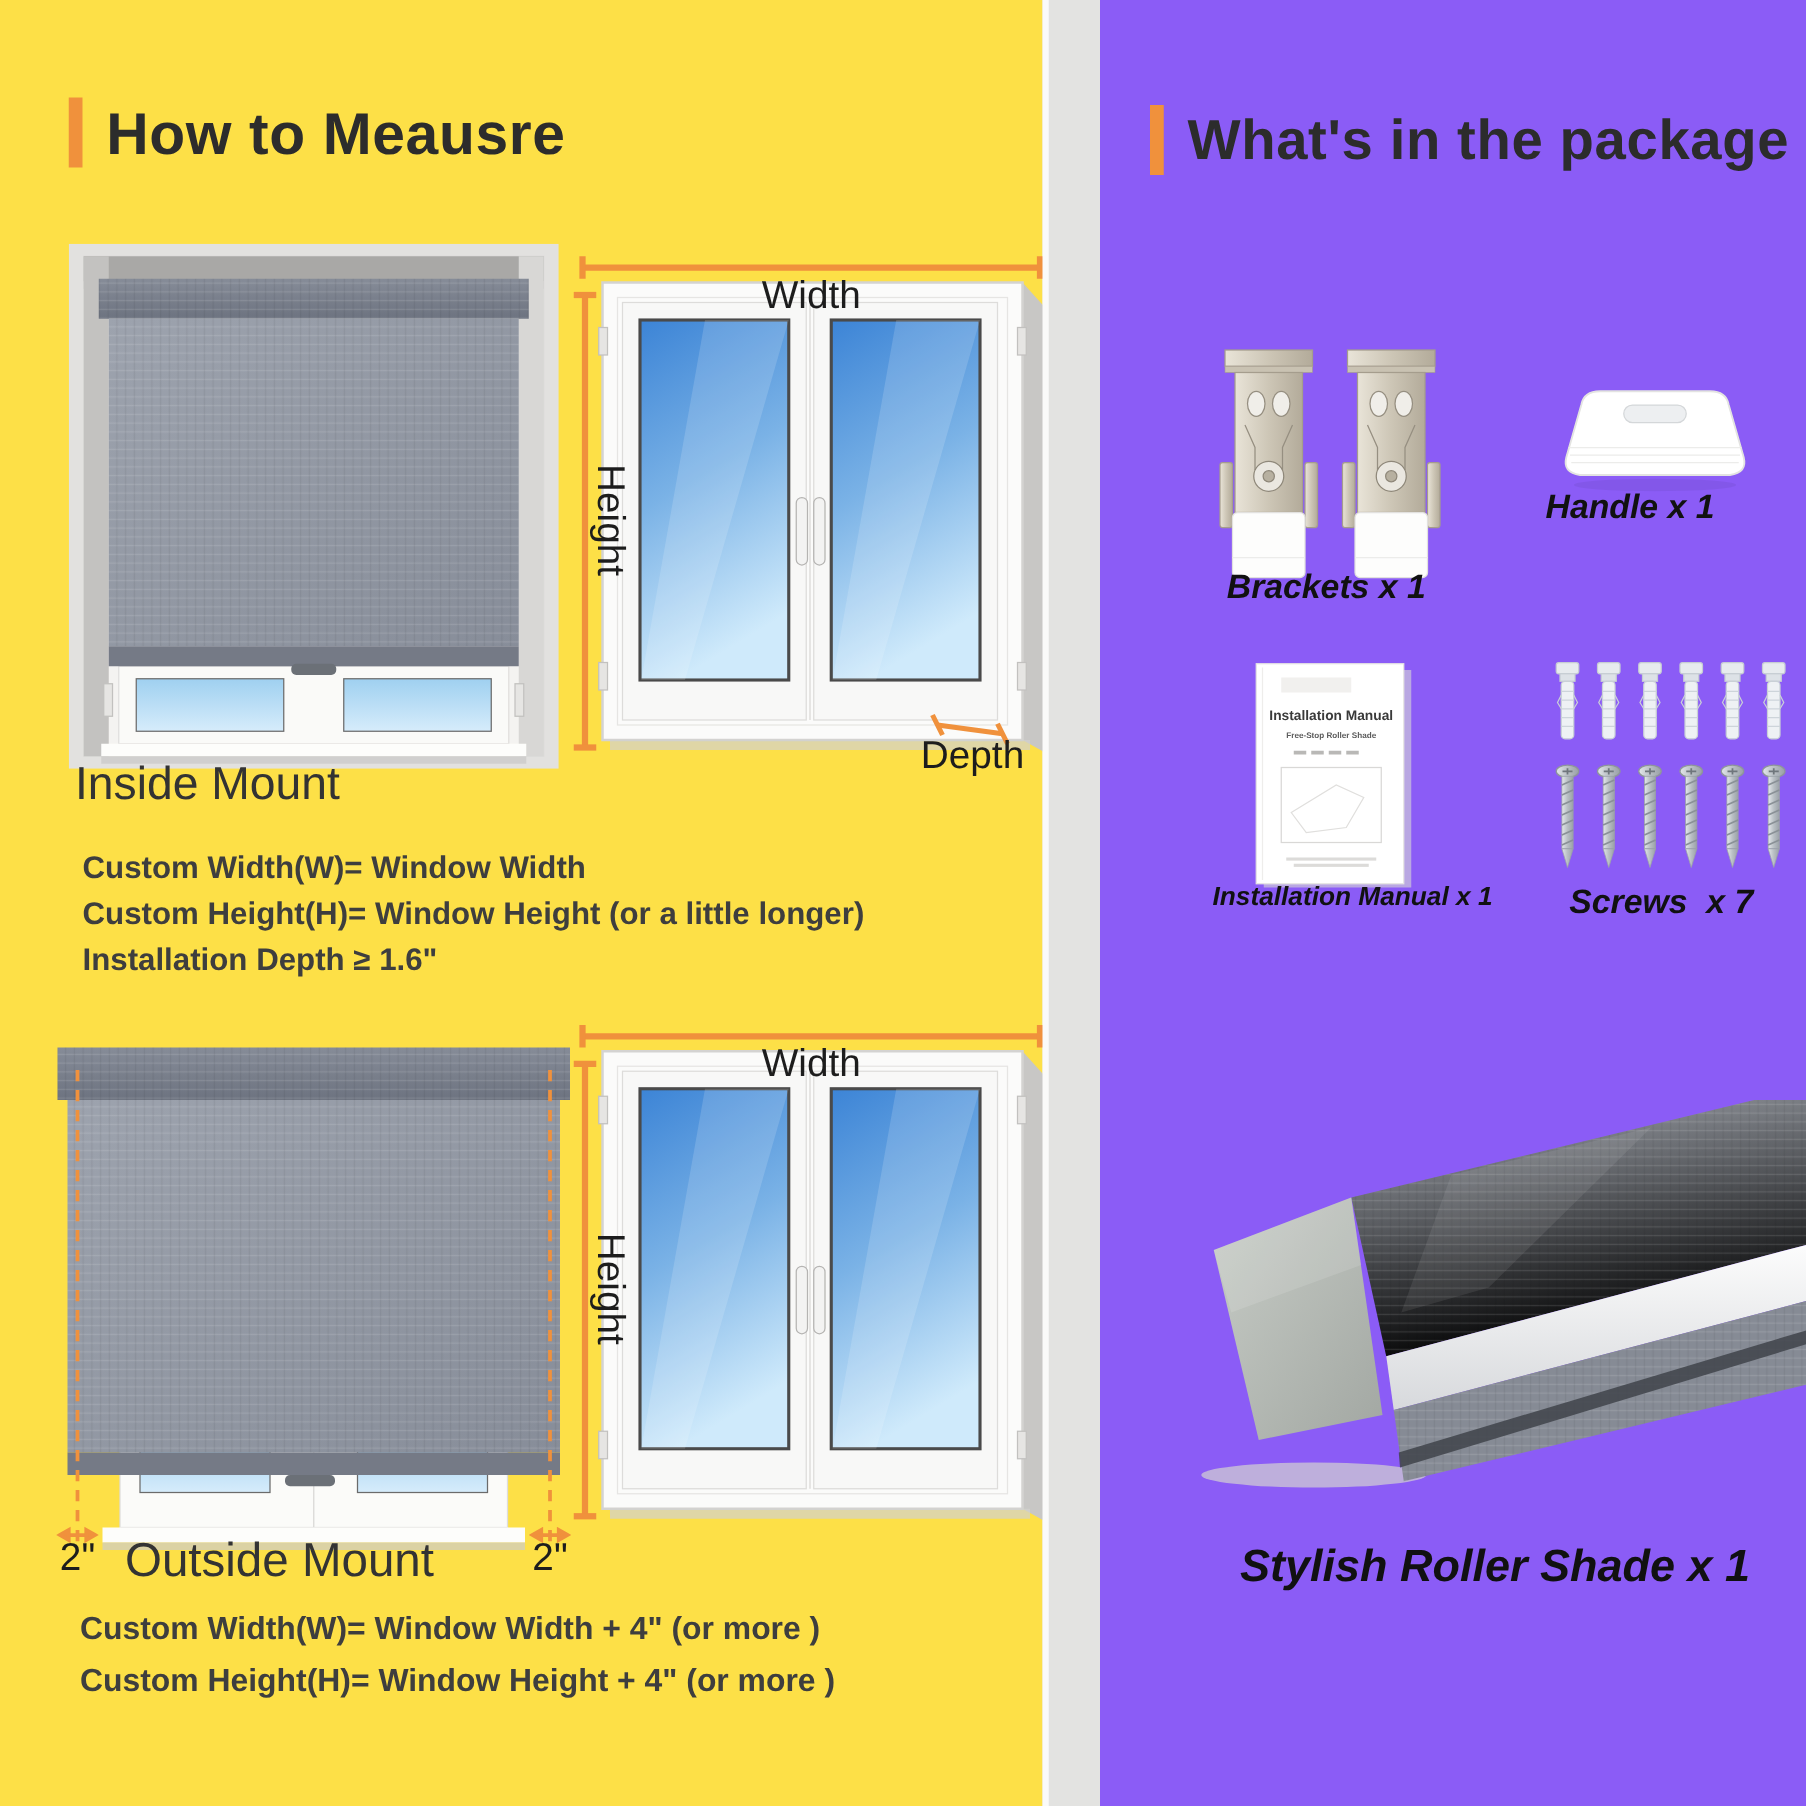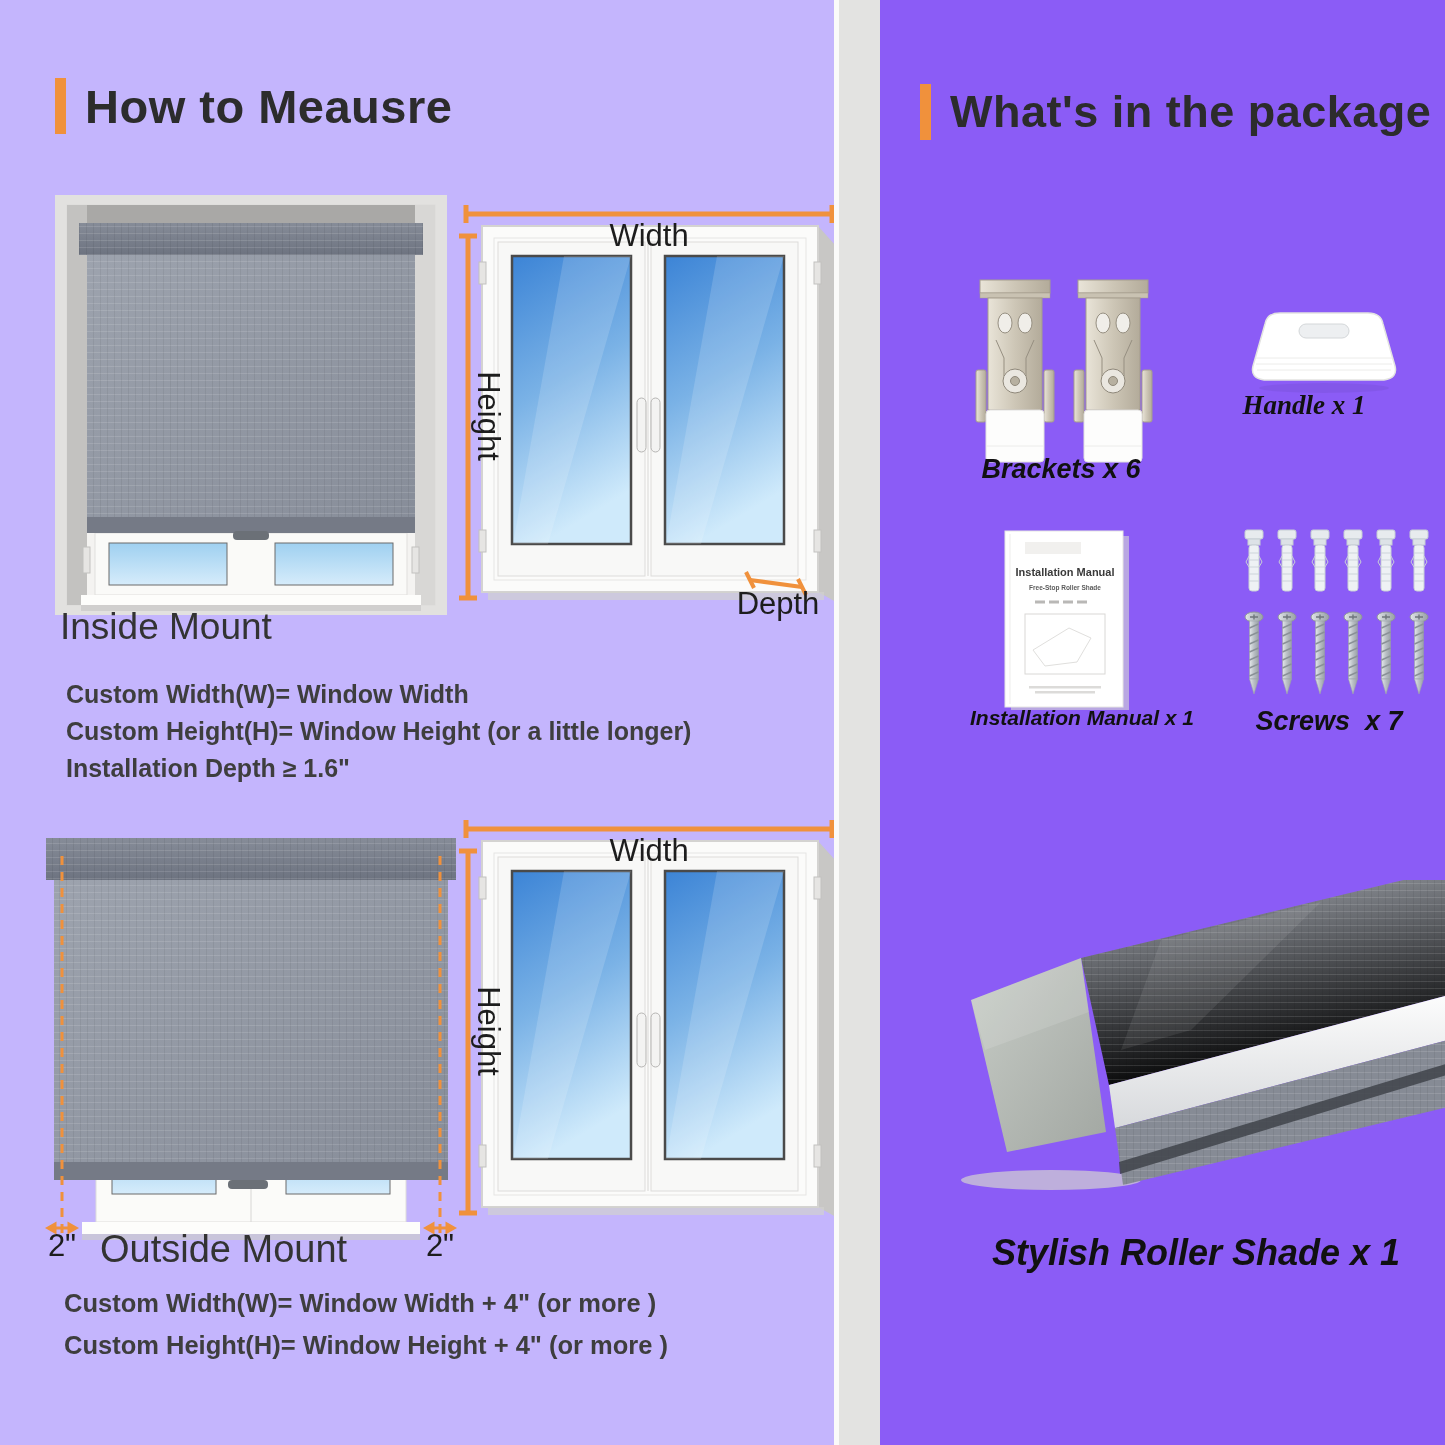--- a/index.html
+++ b/index.html
@@ -1,19 +1,19 @@
 <!DOCTYPE html>
 <html><head>
 <meta charset="utf-8">
 <style>
   html,body{margin:0;padding:0;}
   body{width:1445px;height:1445px;font-family:"Liberation Sans",sans-serif;background:#e3e3e1;}
   #canvas{position:relative;width:1445px;height:1445px;overflow:hidden;}
   .panel{position:absolute;top:0;bottom:0;}
-  #left-panel{left:0;width:834px;background:#c4b5fd;}
+  #left-panel{left:0;width:834px;background:#fde047;}
   #divider{position:absolute;left:834px;top:0;width:5px;height:1445px;background:#fafaf9;}
   #right-panel{left:880px;width:606px;background:#8b5cf6;}
   .section-title{position:absolute;display:flex;align-items:center;}
   .accent-bar{width:11px;height:56px;background:#f0913c;margin-right:19px;flex:none;}
   .title-text{font-size:47px;font-weight:700;color:#2c2c2c;letter-spacing:0.5px;white-space:nowrap;}
   .abs{position:absolute;}
   .heading{font-weight:400;color:#333;text-align:left;}
   .body-lines{color:#3e3e3e;font-weight:bold;}
   .body-lines div{white-space:nowrap;}
   .pkg-label{font-weight:700;font-style:italic;color:#111;text-align:center;white-space:pre;}
@@ -245,29 +245,29 @@
       <div class="accent-bar"></div>
       <div class="title-text" style="font-size:45px;">What's in the package</div>
     </div>
 
     <svg class="abs" style="left:94px;top:278px;" width="82" height="190" viewBox="0 0 82 190">
         <use href="#bracketShape"></use>
       </svg>
     <svg class="abs" style="left:192px;top:278px;" width="82" height="190" viewBox="0 0 82 190">
         <use href="#bracketShape"></use>
       </svg>
-    <div class="abs pkg-label" style="left:66px;top:454px;width:230px;font-size:27px;">Brackets x 6</div>
+    <div class="abs pkg-label" style="left:66px;top:454px;width:230px;font-size:27px;">Brackets x 1</div>
 
     <svg class="abs" style="left:359px;top:300px;" width="170" height="95" viewBox="0 0 170 95">
       <ellipse cx="85" cy="88" rx="65" ry="5" fill="#000000" opacity="0.05"></ellipse>
       <path d="M14 66 L26 24 Q28 13 41 13 L129 13 Q142 13 144 24 L156 66 Q159 78 145 80 L25 80 Q11 78 14 66 Z" fill="#ffffff" stroke="#e3e3e1" stroke-width="1.5"></path>
       <path d="M16 58 L154 58 M17 64 L153 64 M18 70 L152 70" stroke="#ececea" fill="none"></path>
       <rect x="60" y="24" width="50" height="14" rx="7" fill="#edeff1" stroke="#d4d7d9"></rect>
     </svg>
-    <div class="abs pkg-label" style="left:311px;top:390px;width:226px;font-size:27px;font-family:Liberation Serif, serif;">Handle x 1</div>
+    <div class="abs pkg-label" style="left:311px;top:390px;width:226px;font-size:27px;">Handle x 1</div>
 
     <svg class="abs" style="left:119px;top:528px;" width="132" height="185" viewBox="0 0 132 185">
       <rect x="12" y="8" width="118" height="174" fill="#d9d8d6" opacity="0.6"></rect>
       <rect x="6" y="3" width="118" height="176" fill="#ffffff" stroke="#e6e5e3"></rect>
       <line x1="11" y1="6" x2="11" y2="176" stroke="#eeedeb"></line>
       <rect x="26" y="14" width="56" height="12" fill="#f1f0ee"></rect>
       <text x="66" y="48" text-anchor="middle" font-size="11" font-weight="700" fill="#3a3a3a">Installation Manual</text>
       <text x="66" y="62" text-anchor="middle" font-size="6.5" font-weight="700" fill="#5c5c5c">Free-Stop Roller Shade</text>
       <path d="M36 74h10M50 74h10M64 74h10M78 74h10" stroke="#b9b8b6" stroke-width="3"></path>
       <rect x="26" y="86" width="80" height="60" fill="none" stroke="#d9d8d6"></rect>

